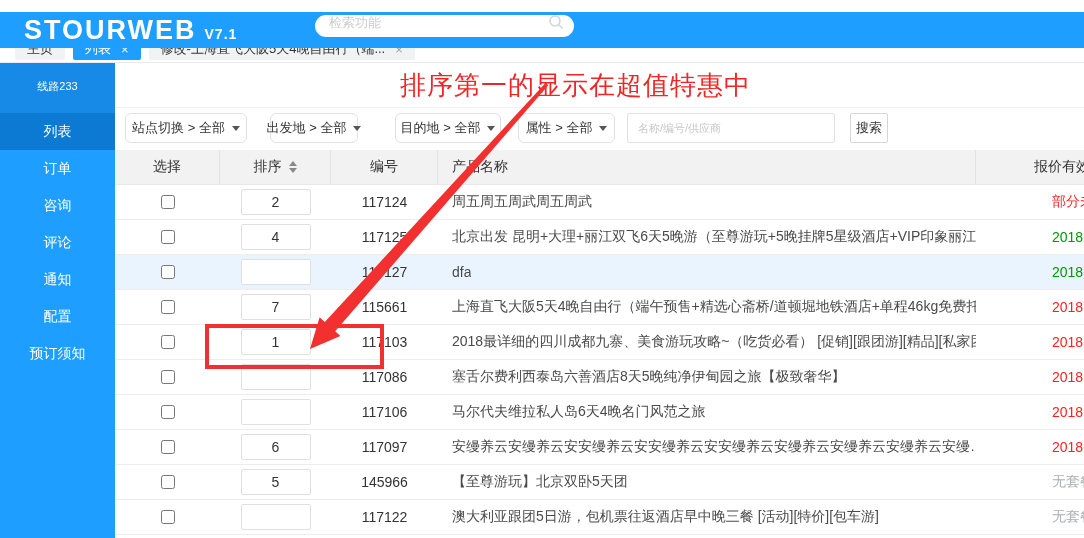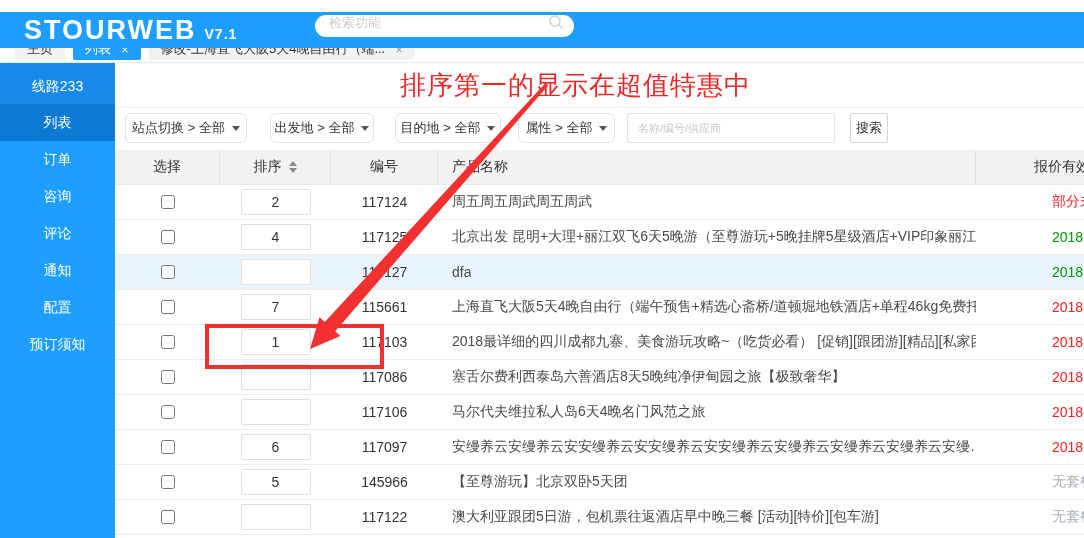--- a/index.html
+++ b/index.html
@@ -23,21 +23,21 @@
   .tabbar { position:absolute; left:0; top:36px; width:1084px; height:27px; background:#fff;
      border-bottom:1px solid #e6ebf1; display:flex; align-items:center; padding-left:15px; z-index:4; }
   .tab { height:22px; line-height:22px; padding:0 12px; margin-right:8px; background:#f1f2f4; color:#333;
      font-size:13px; border-radius:2px; display:flex; align-items:center; cursor:default; white-space:nowrap; }
   .tab .x { margin-left:10px; color:#9aa0a6; font-size:13px; line-height:1; }
   .tab.active { background:#1e9fff; color:#fff; }
   .tab.active .x { color:#fff; }
 
   
   .sidebar { position:absolute; left:0; top:63px; width:115px; height:475px; background:#1e9fff; z-index:3; }
-  .side-title { height:41px; line-height:47px; text-align:center; color:#fff; font-size:14px; background:#1789e6; }
+  .side-title { height:50px; line-height:47px; text-align:center; color:#fff; font-size:11px; background:#1789e6; }
   .side-item { height:37px; line-height:37px; text-align:center; color:#fff; font-size:14px; cursor:pointer; }
   .side-item.active { background:#0c79d2; }
 
   
   .content { position:absolute; left:115px; top:63px; width:969px; height:475px; background:#fff; }
   .annotation { position:absolute; left:285px; top:5px; font-family:"Liberation Serif","DejaVu Serif",serif;
      font-size:26px; color:#f02626; letter-spacing:1px; white-space:nowrap; z-index:2; }
   .filter-divider { position:absolute; left:0; top:44px; width:1066px; height:1px; background:#eef1f5; }
 
   .filterbar { position:absolute; left:0; top:44px; width:969px; height:43px; }
@@ -129,21 +129,21 @@
 
   <div class="content">
     <div class="annotation">排序第一的显示在超值特惠中</div>
     <div class="filter-divider"></div>
 
     <div class="filterbar">
       <div class="dropdown" style="left:10px;  width:122px;">
         <span>站点切换 &gt; 全部</span>
         <span class="caret"></span>
       </div>
-      <div class="dropdown" style="left:155px; width:104px;">
+      <div class="dropdown" style="left:155px; width:88px;">
         <span>出发地 &gt; 全部</span>
         <span class="caret"></span>
       </div>
       <div class="dropdown" style="left:280px; width:106px;">
         <span>目的地 &gt; 全部</span>
         <span class="caret"></span>
       </div>
       <div class="dropdown" style="left:403px; width:97px;">
         <span>属性 &gt; 全部</span>
         <span class="caret"></span>

